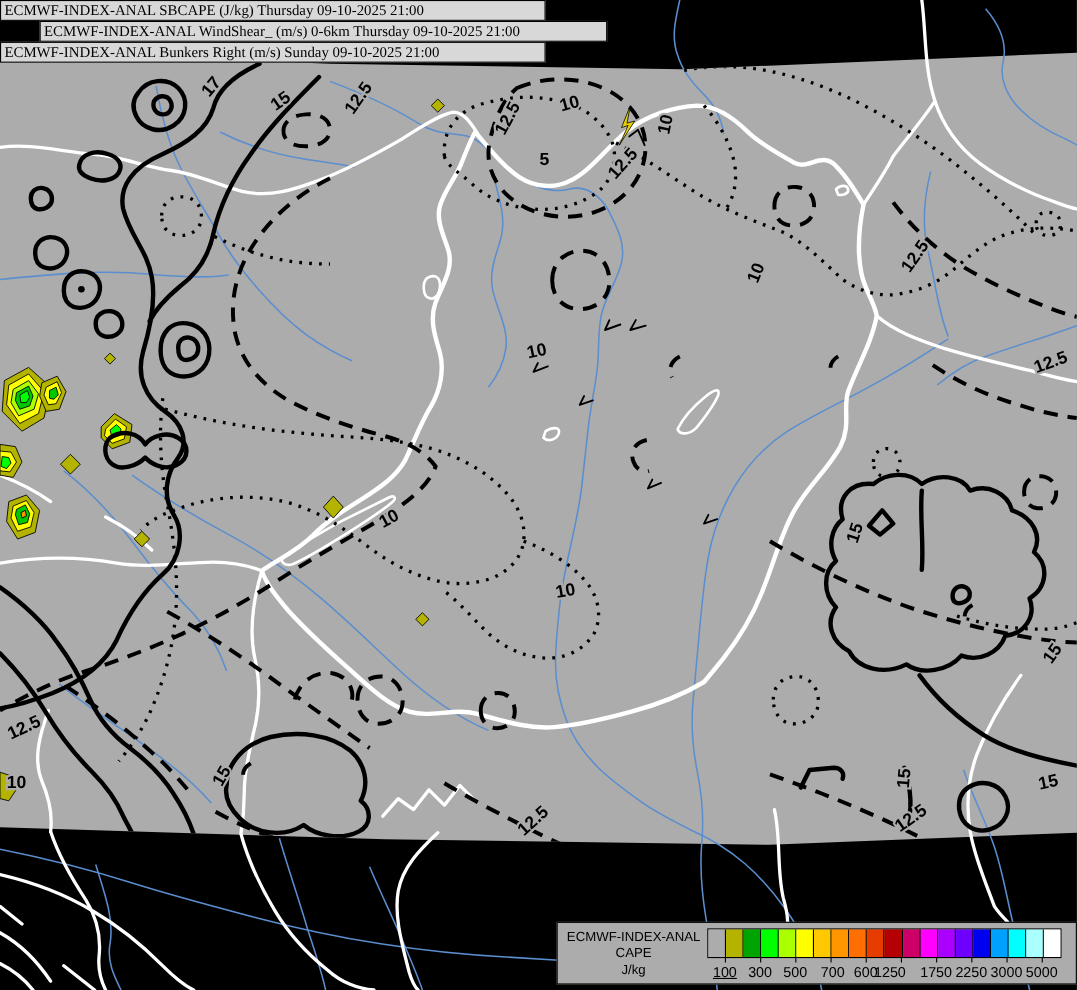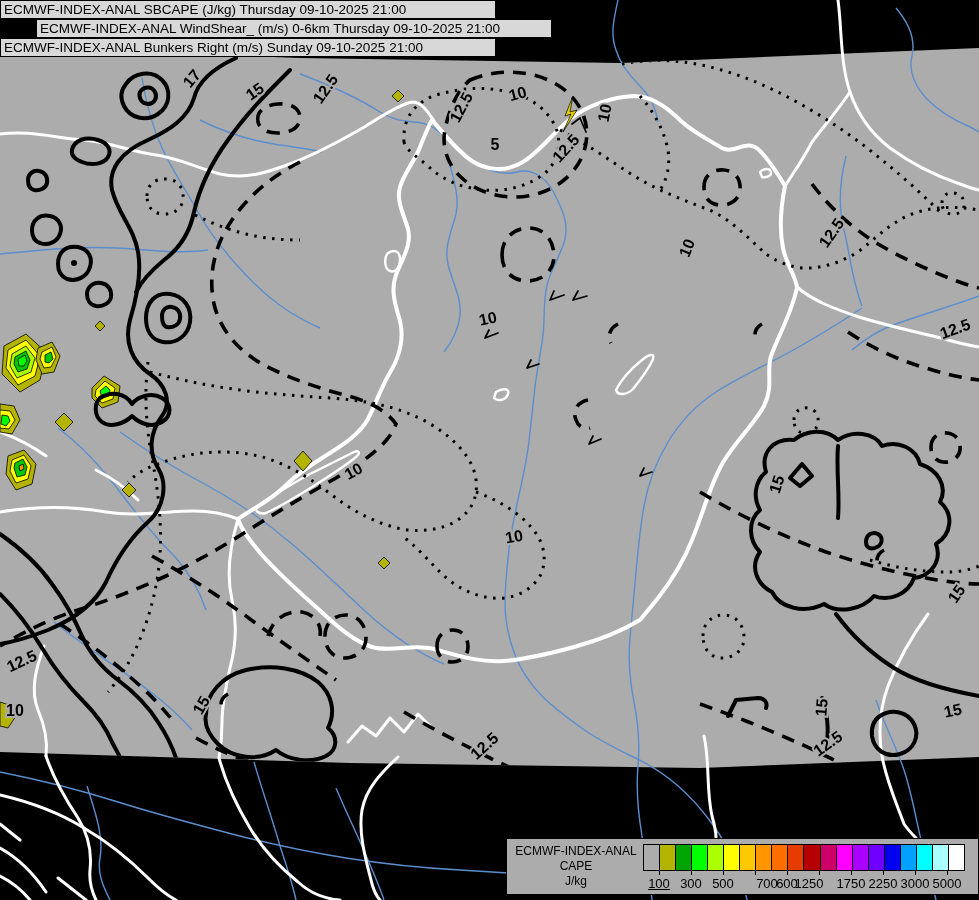--- a/index.html
+++ b/index.html
@@ -3,21 +3,21 @@
 <meta charset="utf-8">
 <style>
   html,body{margin:0;padding:0;background:#000;}
   #screen{position:relative;width:979px;height:900px;overflow:hidden;
           font-family:"Liberation Sans",sans-serif;background:#acacac;}
   #map-svg{position:absolute;left:0;top:0;}
 
   
   .title-bar{position:absolute;left:0;height:19px;background:#d8d8d8;border:1px solid #000;
              box-sizing:border-box;color:#000;font-size:13.5px;line-height:17px;
-             padding-left:3px;white-space:nowrap;overflow:hidden;z-index:5;}
+             padding-left:3px;white-space:nowrap;overflow:hidden;z-index:5;font-family:Liberation Serif, serif;}
   #title-bar-1{top:0;width:496px;}
   #title-bar-2{top:19px;width:516px;margin-left:36px;}
   #title-bar-3{top:38px;width:496px;}
 
   
   #legend{position:absolute;left:506px;top:838px;width:473px;height:57px;background:#acacac;
           border:1px solid #000;box-sizing:border-box;z-index:5;}
   #legend-text{position:absolute;left:6px;top:5px;width:126px;text-align:center;
                font-size:12px;line-height:15px;color:#000;}
   #colorbar{position:absolute;left:136px;top:5px;width:320px;height:25px;border:1px solid #000;
@@ -284,21 +284,21 @@
         <div class="cbar-cell" style="background: rgb(255, 255, 255);"></div>
       </div>
   <div id="colorbar-extras">
         <div class="cbar-tick" style="left: 152px;"></div>
         <div class="cbar-label" style="left: 130px; text-decoration: underline;">100</div>
         <div class="cbar-tick" style="left: 184px;"></div>
         <div class="cbar-label" style="left: 162px;">300</div>
         <div class="cbar-tick" style="left: 216px;"></div>
         <div class="cbar-label" style="left: 194px;">500</div>
         <div class="cbar-tick" style="left: 248px;"></div>
-        <div class="cbar-label" style="left: 226px; padding-left: 12px;">700</div>
+        <div class="cbar-label" style="left: 216px; padding-left: 12px;">700</div>
         <div class="cbar-tick" style="left: 280px;"></div>
         <div class="cbar-label" style="left: 258px;">600</div>
         <div class="cbar-tick" style="left: 312px;"></div>
         <div class="cbar-label" style="left: 280px;">1250</div>
         <div class="cbar-tick" style="left: 344px;"></div>
         <div class="cbar-label" style="left: 322px; text-align: center;">1750</div>
         <div class="cbar-tick" style="left: 376px;"></div>
         <div class="cbar-label" style="left: 354px;">2250</div>
         <div class="cbar-tick" style="left: 408px;"></div>
         <div class="cbar-label" style="left: 386px;">3000</div>

